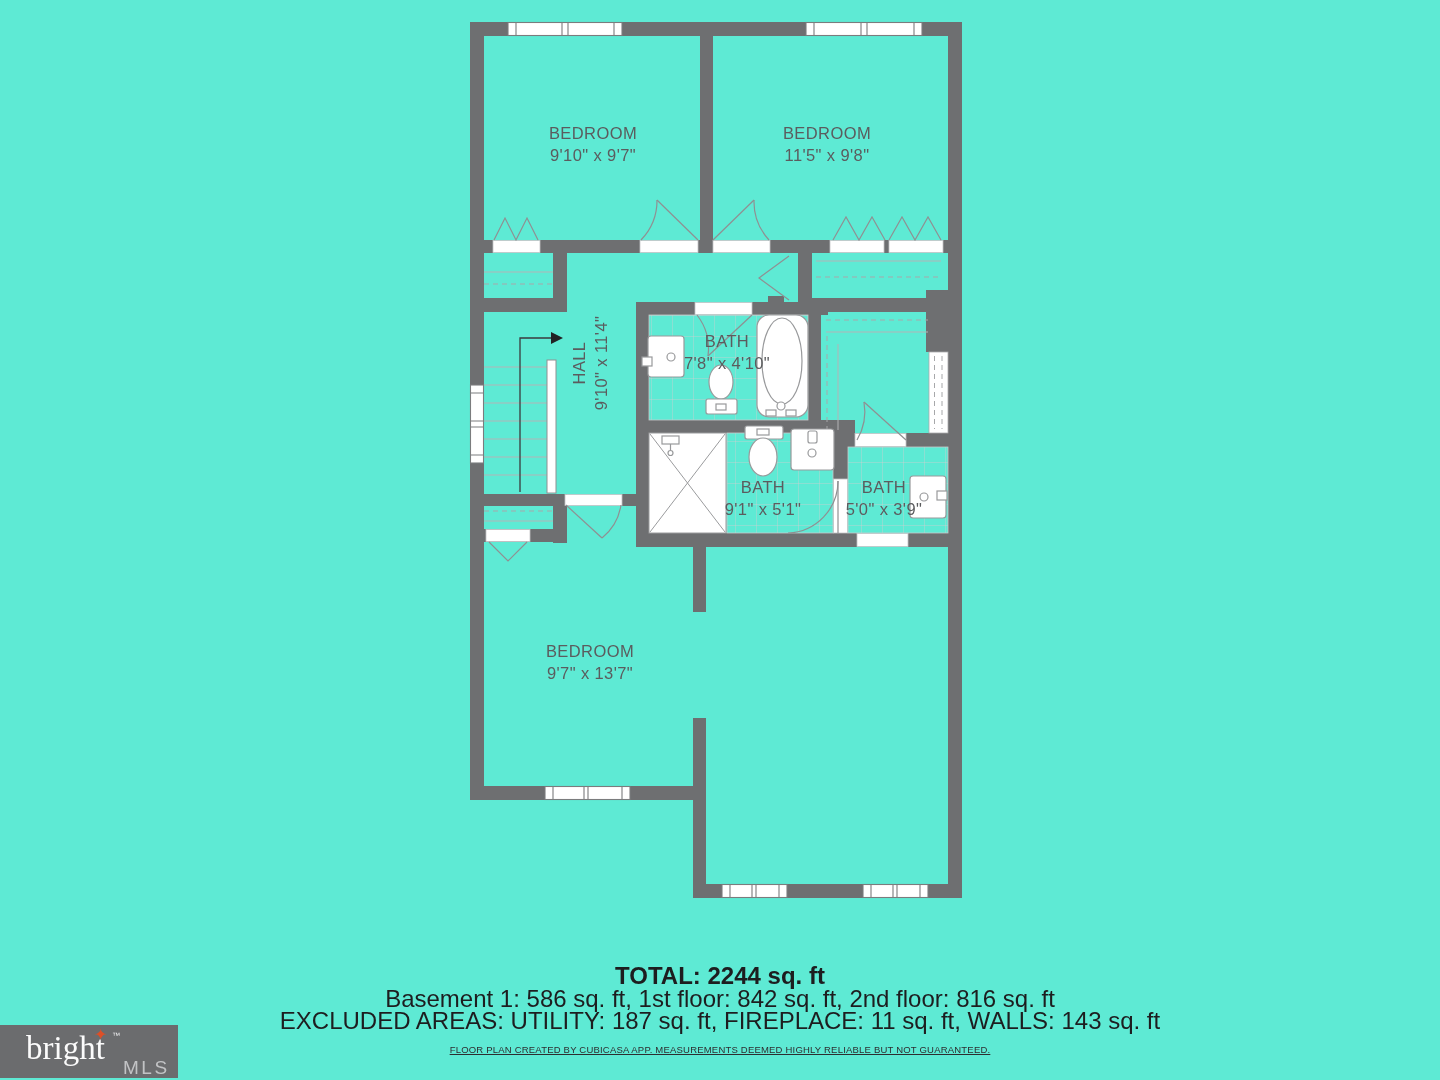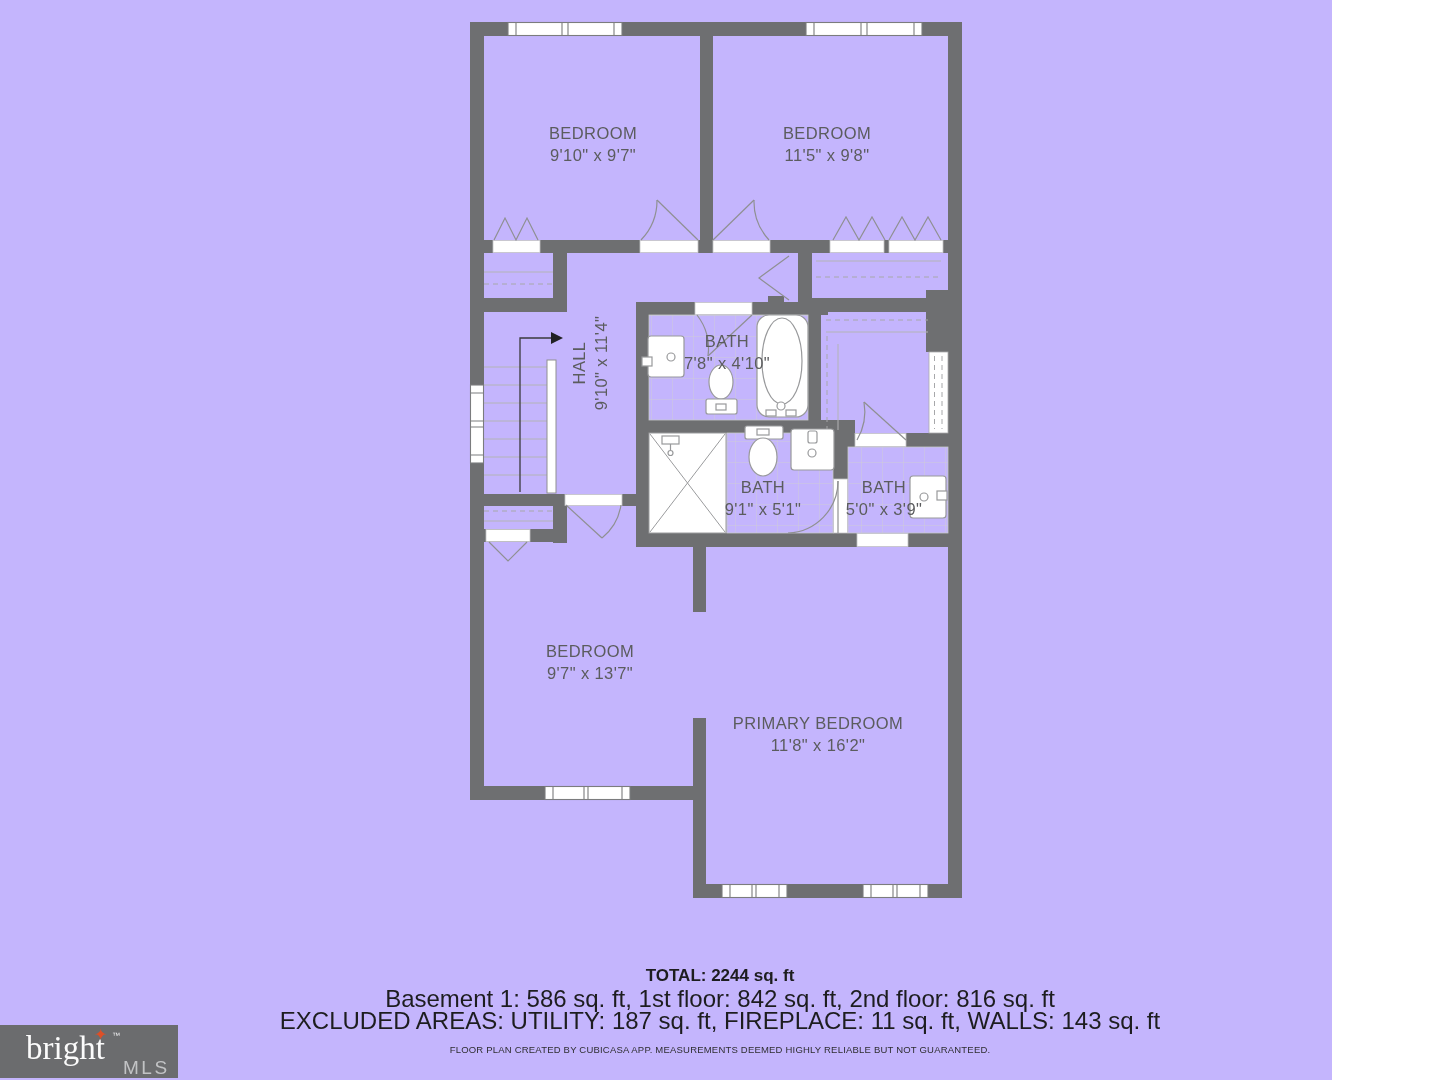--- a/index.html
+++ b/index.html
@@ -1,36 +1,36 @@
 <!DOCTYPE html>
 <html><head>
 <meta charset="utf-8">
 <style>
   html,body{margin:0;padding:0;background:#ffffff;}
-  #page{position:relative;width:1332px;height:1080px;background:#c4b5fd;overflow:hidden;
+  #page{position:relative;width:1440px;height:1080px;background:#5eead4;overflow:hidden;
         font-family:"Liberation Sans",sans-serif;}
   #plan-svg{position:absolute;left:0;top:0;}
   .wall{fill:#6e6f71;}
   .threshold{fill:#ffffff;stroke:#c2c3c5;stroke-width:0.8;}
   .win{fill:#ffffff;stroke:#7b7c7e;stroke-width:1.1;}
   .winline{stroke:#7b7c7e;stroke-width:1.1;}
   .doorline{stroke:#8f9092;stroke-width:1.2;fill:none;}
   .thinline{stroke:#b3b4b6;stroke-width:1;fill:none;}
   .dashline{stroke:#a7a8aa;stroke-width:1;fill:none;stroke-dasharray:5 4;}
   .fix{stroke:#98999b;stroke-width:1.2;fill:#ffffff;}
   .tile{fill:url(#tilePat);stroke:#c9cacc;stroke-width:0.8;}
   .room-label{position:absolute;width:200px;text-align:center;color:#5b5c5e;
               font-size:16.5px;line-height:22px;letter-spacing:0.4px;}
   .room-label .rl-name{white-space:nowrap;}
   .room-label .rl-dims{white-space:nowrap;}
   #hall-label{transform:rotate(-90deg);transform-origin:50% 50%;}
   #footer{position:absolute;left:0;top:964px;width:1440px;text-align:center;color:#1d1d1f;}
-  #footer .total{font-size:17px;font-weight:bold;line-height:24px;}
+  #footer .total{font-size:24px;font-weight:bold;line-height:24px;}
   #footer .floors,#footer .excluded{font-size:24px;line-height:21.5px;}
-  #footer .disclaimer{margin-top:13px;font-size:9.5px;letter-spacing:0.2px;color:#2e2e30;}
+  #footer .disclaimer{margin-top:13px;font-size:9.5px;letter-spacing:0.2px;color:#2e2e30;text-decoration:underline;}
   #logo{position:absolute;left:0;top:1025px;width:178px;height:53px;background:#6b6c6e;}
   #logo .brand{position:absolute;left:26px;top:5px;font-family:"Liberation Serif",serif;
                font-weight:normal;font-size:33px;color:#fbfbfb;letter-spacing:0px;}
   #logo .star{position:absolute;left:94px;top:0px;font-size:16px;color:#dd4f27;}
   #logo .tm{position:absolute;left:112px;top:6px;font-size:8px;color:#ededee;}
   #logo .mls{position:absolute;left:123px;top:16px;font-size:19px;color:#c2c3c5;
              letter-spacing:2.5px;font-family:"Liberation Sans",sans-serif;margin-top:16px;}
 </style>
 </head>
 <body>
@@ -255,24 +255,20 @@
     <div class="rl-dims">9'1" x 5'1"</div>
   </div>
   <div class="room-label" style="left:784px;top:476px;">
     <div class="rl-name">BATH</div>
     <div class="rl-dims">5'0" x 3'9"</div>
   </div>
   <div class="room-label" style="left:490px;top:640px;">
     <div class="rl-name">BEDROOM</div>
     <div class="rl-dims">9'7" x 13'7"</div>
   </div>
-  <div class="room-label" style="left:718px;top:712px;">
-    <div class="rl-name">PRIMARY BEDROOM</div>
-    <div class="rl-dims">11'8" x 16'2"</div>
-  </div>
 
   <div id="footer">
     <div class="total">TOTAL: 2244 sq. ft</div>
     <div class="floors">Basement 1: 586 sq. ft, 1st floor: 842 sq. ft, 2nd floor: 816 sq. ft</div>
     <div class="excluded">EXCLUDED AREAS: UTILITY: 187 sq. ft, FIREPLACE: 11 sq. ft, WALLS: 143 sq. ft</div>
     <div class="disclaimer">FLOOR PLAN CREATED BY CUBICASA APP. MEASUREMENTS DEEMED HIGHLY RELIABLE BUT NOT GUARANTEED.</div>
   </div>
 
   <div id="logo">
     <span class="brand">bright</span>

